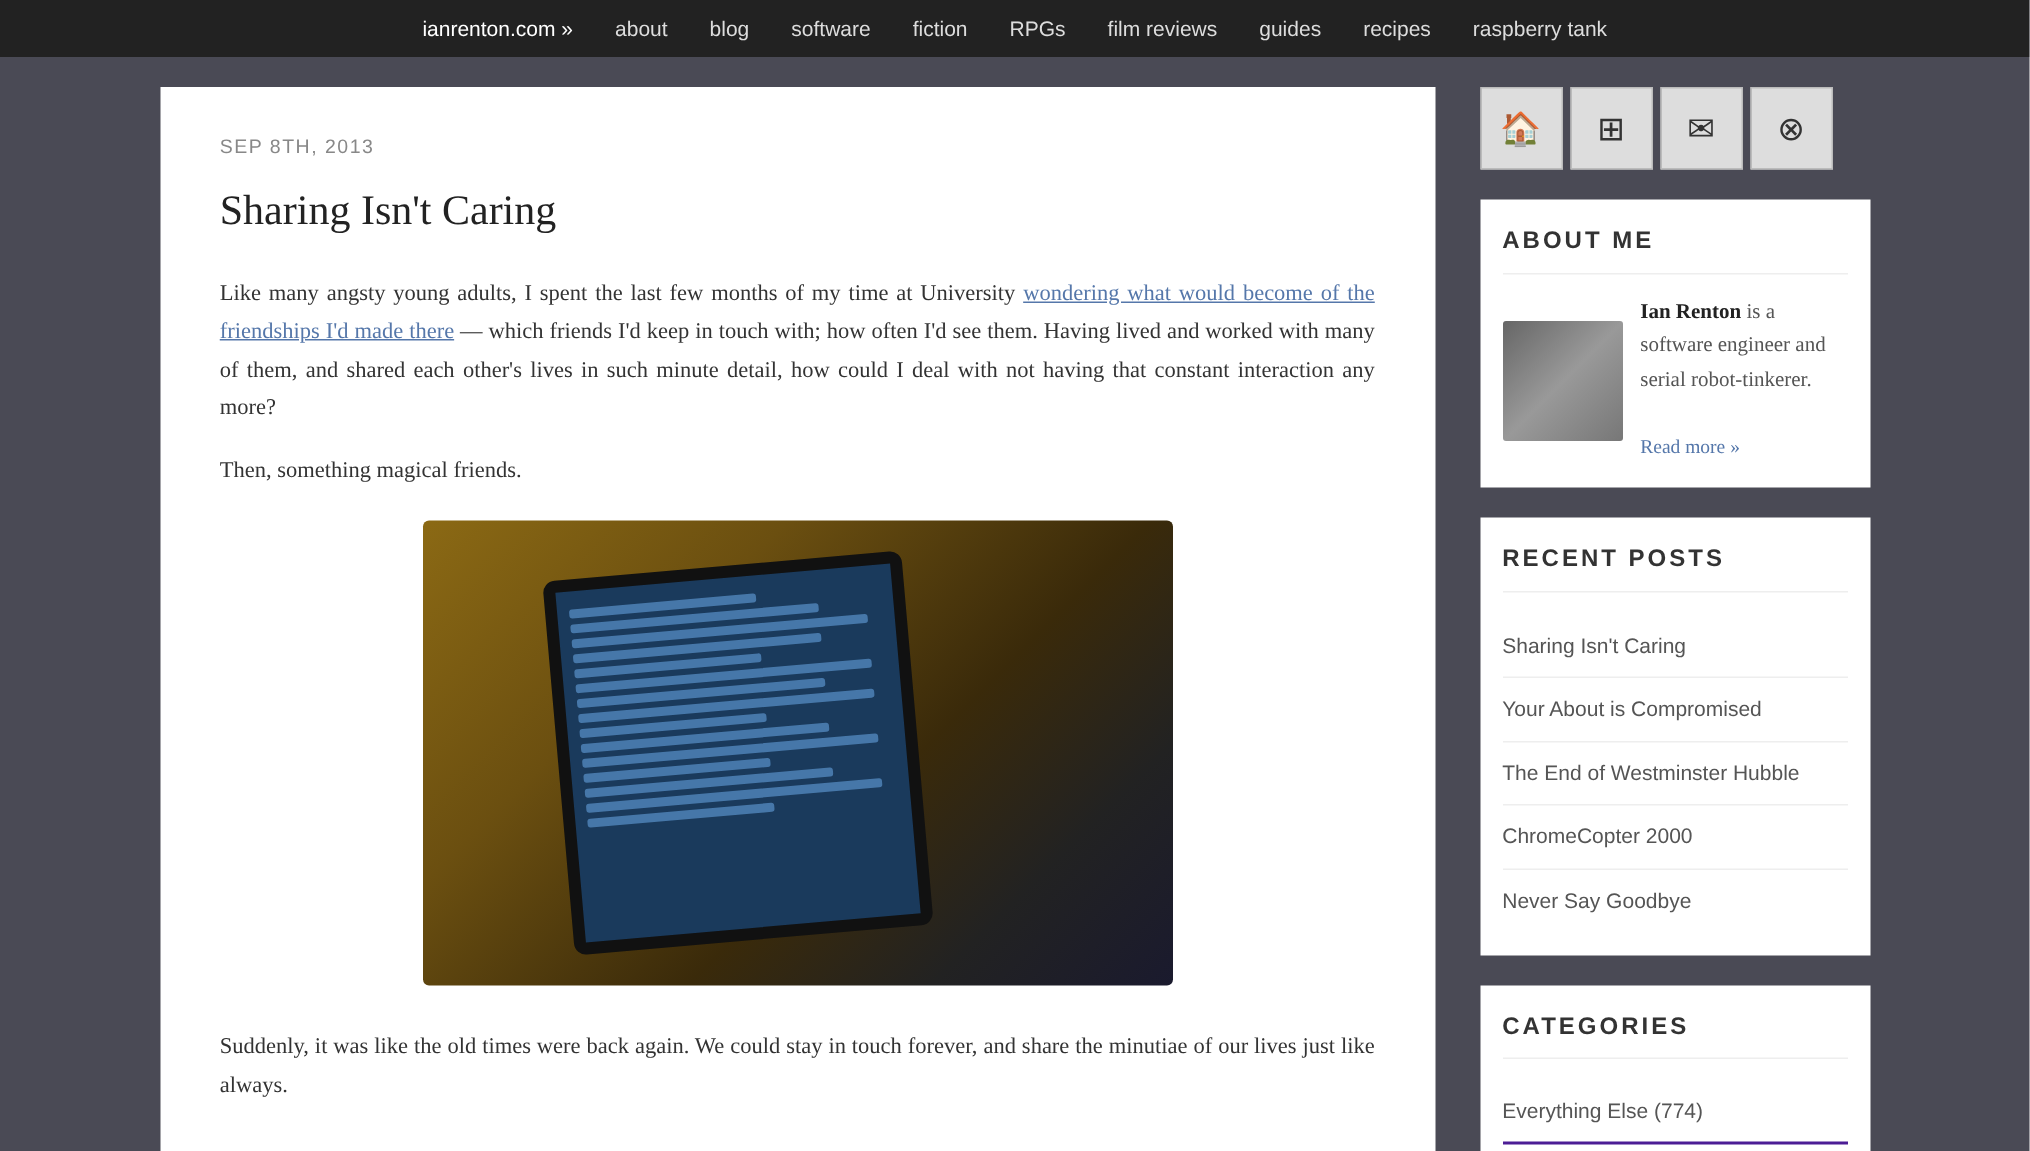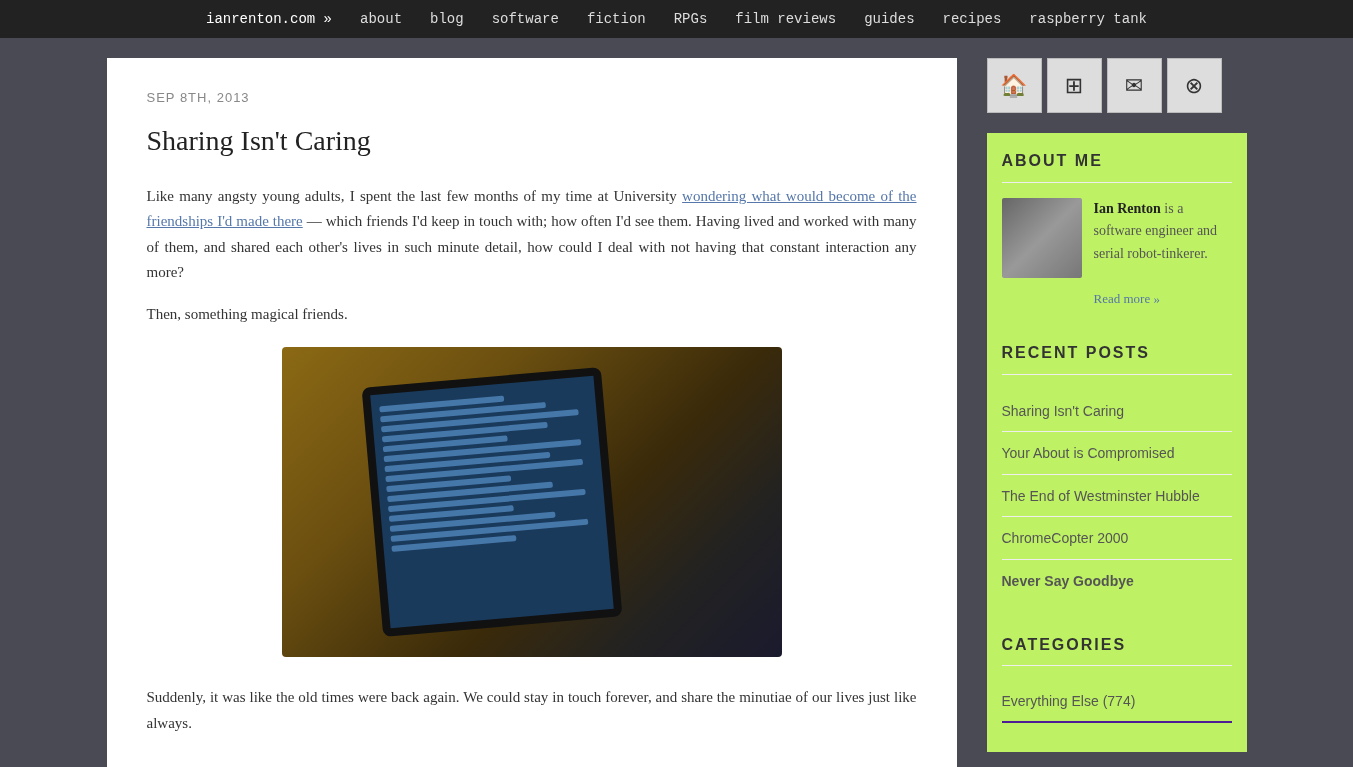--- a/index.html
+++ b/index.html
@@ -1,21 +1,21 @@
 <!DOCTYPE html>
 <html><head>
   <meta charset="utf-8">
   <style>
     * { margin: 0; padding: 0; box-sizing: border-box; }
     body { font-family: Georgia, 'Times New Roman', serif; background: #4a4a55; color: #333; font-size: 16px; line-height: 1.6; }
 
     
     #nav { background: #222; text-align: center; padding: 0; }
     #nav ul { list-style: none; display: inline-flex; flex-wrap: wrap; }
-    #nav ul li a { display: block; color: #ddd; text-decoration: none; padding: 8px 14px; font-family: Liberation Mono, monospace; font-size: 14px; }
+    #nav ul li a { display: block; color: #ddd; text-decoration: none; padding: 8px 14px; font-family: Liberation Sans, sans-serif; font-size: 14px; }
     #nav ul li.brand a { color: #fff; }
 
     
     #wrapper { max-width: 1180px; margin: 0 auto; padding: 20px 20px; display: flex; gap: 30px; background: transparent; }
     #main { flex: 1; background: #fff; padding: 30px 40px; min-height: 700px; }
     #sidebar { width: 260px; flex-shrink: 0; }
 
     
     .post-date { color: #888; font-size: 13px; font-family: Arial, sans-serif; text-transform: uppercase; letter-spacing: 1px; margin-bottom: 10px; }
     .post-title { font-size: 28px; font-weight: normal; margin-bottom: 20px; color: #222; }
@@ -27,35 +27,35 @@
     .phone-screen-content { padding: 8px; }
     .phone-screen-line { background: rgba(100,160,220,0.6); height: 6px; margin: 4px 0; border-radius: 2px; }
     .phone-screen-line.short { width: 60%; }
     .phone-screen-line.medium { width: 80%; }
     .phone-screen-line.long { width: 95%; }
 
     
     .sidebar-icons { display: flex; gap: 5px; margin-bottom: 20px; }
     .sidebar-icon-box { width: 55px; height: 55px; background: #ddd; display: flex; align-items: center; justify-content: center; font-size: 22px; border: 1px solid #bbb; cursor: pointer; }
 
-    .sidebar-section { background: #bef264; padding: 15px; }
+    .sidebar-section { background: #ffffff; margin-bottom: 20px; padding: 15px; }
     .sidebar-section h3 { font-size: 16px; font-family: Arial, sans-serif; letter-spacing: 2px; text-transform: uppercase; margin-bottom: 15px; color: #333; border-bottom: 1px solid #eee; padding-bottom: 8px; }
 
     
-    .about-me-inner { display: flex; gap: 12px; align-items: flex-start; }
+    .about-me-inner { display: flex; gap: 12px; align-items: center; }
     .avatar { width: 80px; height: 80px; background: #888; border-radius: 2px; flex-shrink: 0; overflow: hidden; }
     .avatar-placeholder { width: 80px; height: 80px; background: linear-gradient(135deg, #666 0%, #999 50%, #777 100%); }
     .about-me-text { font-size: 14px; color: #555; }
     .about-me-text strong { color: #222; }
     .about-me-text a { color: #5577aa; text-decoration: none; font-size: 13px; }
 
     
     .recent-posts-list { list-style: none; }
     .recent-posts-list li { border-bottom: 1px solid #eee; padding: 8px 0; }
-    .recent-posts-list li:last-child { border-bottom: none; font-weight: bold; }
+    .recent-posts-list li:last-child { border-bottom: none; }
     .recent-posts-list li a { color: #555; text-decoration: none; font-size: 14px; font-family: Arial, sans-serif; }
 
     
     .categories-list { list-style: none; }
     .categories-list li { border-bottom: 2px solid #4c1d95; padding: 7px 0; }
     .categories-list li:last-child { border-bottom: none; }
     .categories-list li a { color: #555; text-decoration: none; font-size: 14px; font-family: Arial, sans-serif; }
   </style>
 </head>
 <body>

